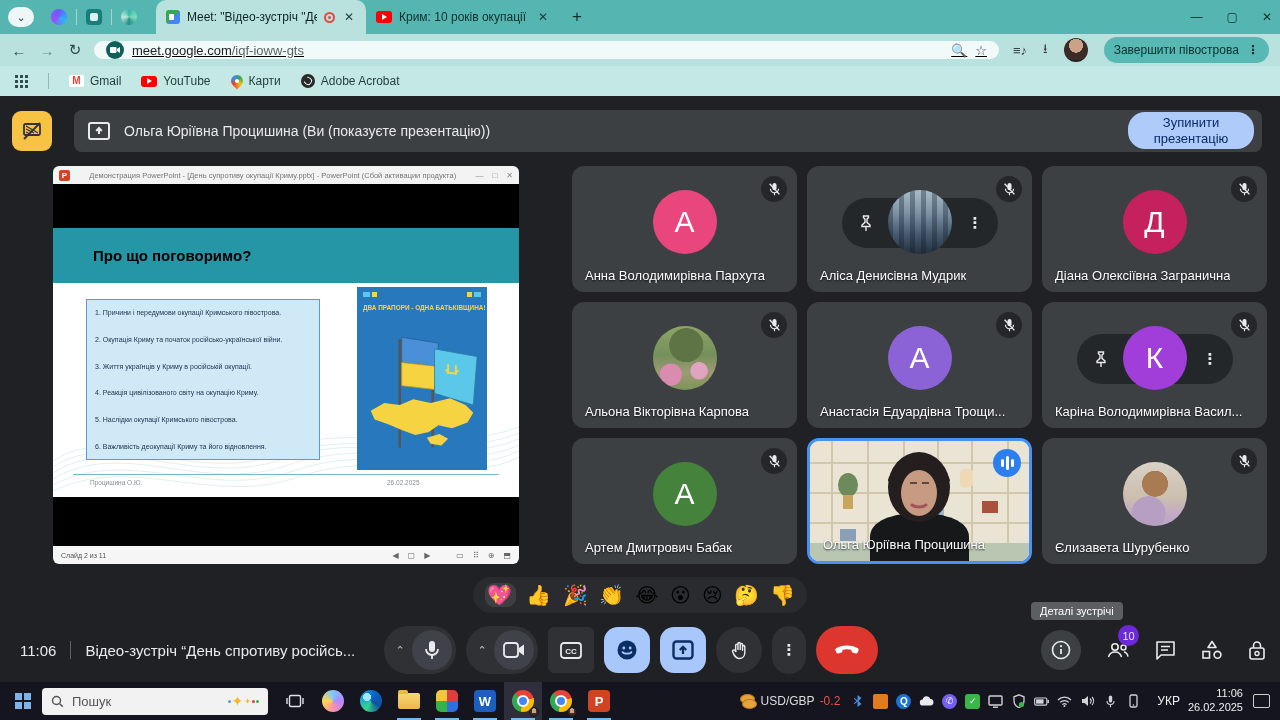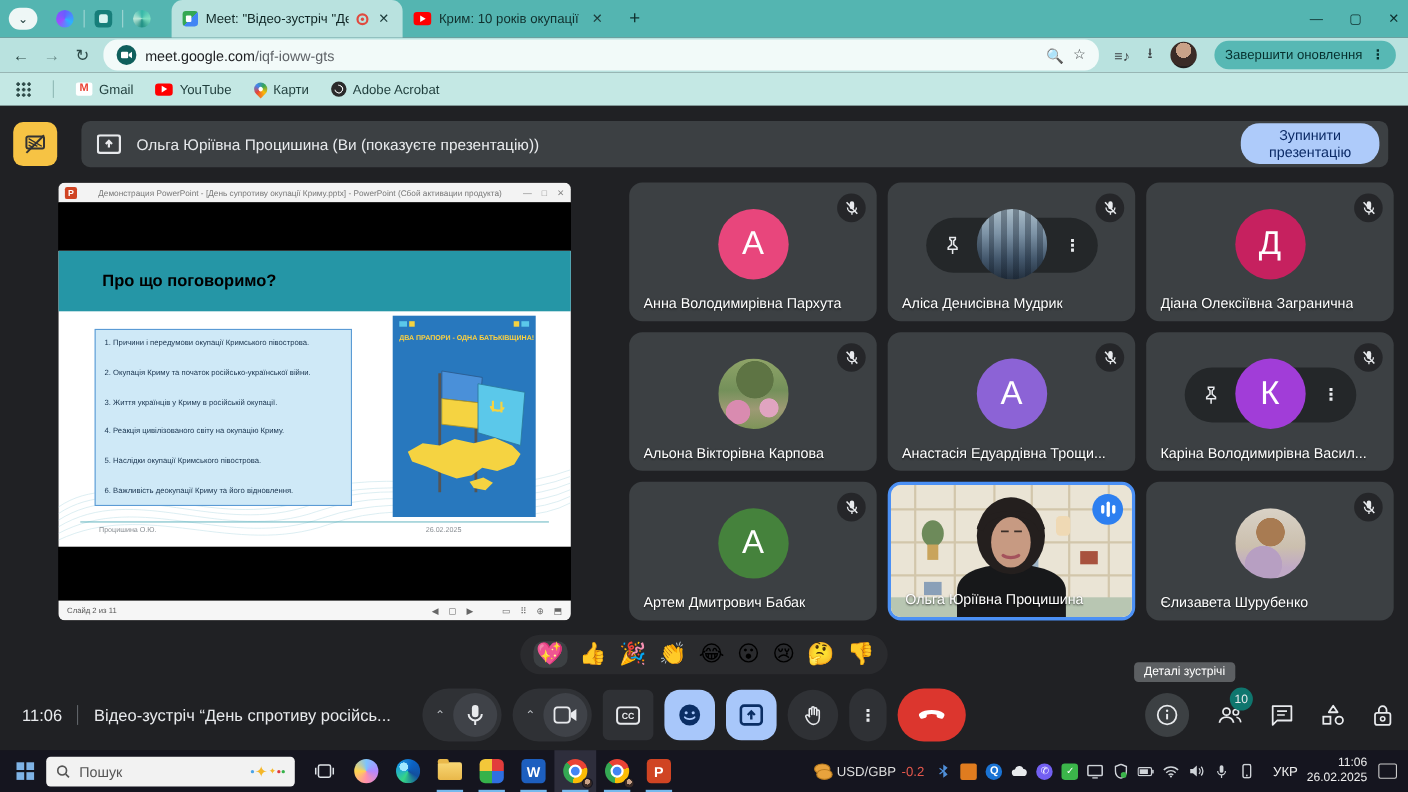--- a/index.html
+++ b/index.html
@@ -28,21 +28,21 @@
   .rec-dot::after { content:""; position:absolute; inset:2px; background:#e04a3f; border-radius:50%; }
   .yt-ic { width:16px; height:12px; border-radius:3px; background:#f00; position:relative; flex:none;}
   .yt-ic::after { content:""; position:absolute; left:6px; top:3px; border-left:5px solid #fff; border-top:3px solid transparent; border-bottom:3px solid transparent; }
   .tab-x { font-size:12px; color:#1d3b3a; padding:0 2px; }
   .new-tab { font-size:17px; color:#10302e; margin-left:12px; }
   .win-ctrls { position:absolute; right:8px; top:0; height:34px; display:flex; align-items:center; gap:24px; color:#0e2f2e; font-size:12px; }
   .win-ctrls span{ cursor:default; }
 
   .toolbar { height:32px; background:#b9e2df; display:flex; align-items:center; padding:0 10px; gap:10px; }
   .nav-ic { color:#2d4a48; font-size:15px; width:18px; text-align:center; }
-  .urlbar { width:905px; height:28px; border-radius:13px; background:#f2faf9; display:flex; align-items:center; padding:0 12px; gap:8px; }
+  .urlbar { width:905px; height:18px; border-radius:13px; background:#f2faf9; display:flex; align-items:center; padding:0 12px; gap:8px;text-decoration:underline; }
   .meet-badge { width:18px; height:18px; border-radius:50%; background:#0f5f5c; display:flex; align-items:center; justify-content:center; flex:none;}
   .url-text { font-size:13px; color:#202124; white-space:nowrap; }
   .url-text .path { color:#5f6368; }
   .urlbar .spacer { flex:1; }
   .ub-ic { color:#3c4043; font-size:13px; }
   .tb-right { display:flex; align-items:center; gap:16px; margin-left:4px; }
   .avatar-chip { width:24px; height:24px; border-radius:50%; background:radial-gradient(circle at 50% 32%,#c9a288 0 34%,#3a2b26 35% 72%,#23201f 73%); }
   .update-pill { height:26px; border-radius:13px; background:#57b8b4; color:#06302e; font-size:12px; display:flex; align-items:center; gap:8px; padding:0 10px; }
 
   .bookmarks { height:30px; background:#c4e8e4; display:flex; align-items:center; gap:20px; padding:0 14px; font-size:12px; color:#1f3d3b; }
@@ -123,21 +123,21 @@
   .grp-ic { width:40px; height:40px; border-radius:50%; background:#3f4248; display:flex; align-items:center; justify-content:center; }
   .sq-btn { width:46px; height:46px; border-radius:6px; background:#2f3135; display:flex; align-items:center; justify-content:center; }
   .act-btn { width:46px; height:46px; border-radius:14px; background:#a8c7fa; display:flex; align-items:center; justify-content:center; }
   .cir-btn { width:46px; height:46px; border-radius:50%; background:#2f3135; display:flex; align-items:center; justify-content:center; }
   .more-btn { width:34px; height:48px; border-radius:20px; background:#2f3135; display:flex; align-items:center; justify-content:center; color:#e8eaed; font-size:15px; font-weight:bold; }
   .end-btn { width:62px; height:48px; border-radius:24px; background:#dc362e; display:flex; align-items:center; justify-content:center; }
 
   .ctrl-right { position:absolute; right:14px; top:526px; height:48px; display:flex; align-items:center; gap:25px; }
   .info-cir { width:40px; height:40px; border-radius:50%; background:#3c4043; display:flex; align-items:center; justify-content:center; }
   .r-ic { position:relative; display:flex; align-items:center; justify-content:center; }
-  .count-badge { position:absolute; top:-16px; right:-9px; min-width:21px; height:21px; border-radius:11px; background:#0f766e; color:#e8eaed; font-size:11px; display:flex; align-items:center; justify-content:center; }
+  .count-badge { position:absolute; top:-16px; right:-9px; min-width:21px; height:21px; border-radius:11px; background:#6d28d9; color:#e8eaed; font-size:11px; display:flex; align-items:center; justify-content:center; }
 
   
   .taskbar { position:absolute; bottom:0; left:0; right:0; height:38px; background:#15151f; display:flex; align-items:center; padding:0 6px; }
   .tb-start { width:34px; height:38px; display:flex; align-items:center; justify-content:center; }
   .winlogo { width:16px; height:16px; display:grid; grid-template-columns:7px 7px; grid-template-rows:7px 7px; gap:2px; }
   .winlogo i { background:#7fb3e6; }
   .tb-search { width:226px; height:27px; background:#f2f2f2; border-radius:4px; display:flex; align-items:center; gap:8px; padding:0 9px; margin:0 8px 0 2px; color:#555; font-size:13px; }
   .sparkles { margin-left:auto; display:flex; align-items:center; gap:1px; }
   .sparkles b { color:#f5b729; font-size:14px; font-weight:normal; }
   .sparkles s { text-decoration:none; color:#f5b729; font-size:8px; }
@@ -226,21 +226,21 @@
       <span class="url-text"><b style="font-weight:normal">meet.google.com</b><span class="path">/iqf-ioww-gts</span></span>
       <span class="spacer"></span>
       <span class="ub-ic">🔍</span>
       <span class="ub-ic">☆</span>
     </div>
     <div class="tb-right">
       <span class="ub-ic">≡♪</span>
       <span class="ub-ic">⭳</span>
       <span class="avatar-chip"></span>
       <span class="update-pill">
-        <span>Завершити оновлення</span>
+        <span>Завершити півострова</span>
         <b style="font-weight:bold">⋮</b>
       </span>
     </div>
   </div>
 
   <div class="bookmarks">
     <span class="apps-grid"></span>
     <span class="bm-div"></span>
     <span id="bookmark-items" style="display:flex;gap:20px;align-items:center">
         <span class="bm-item">

